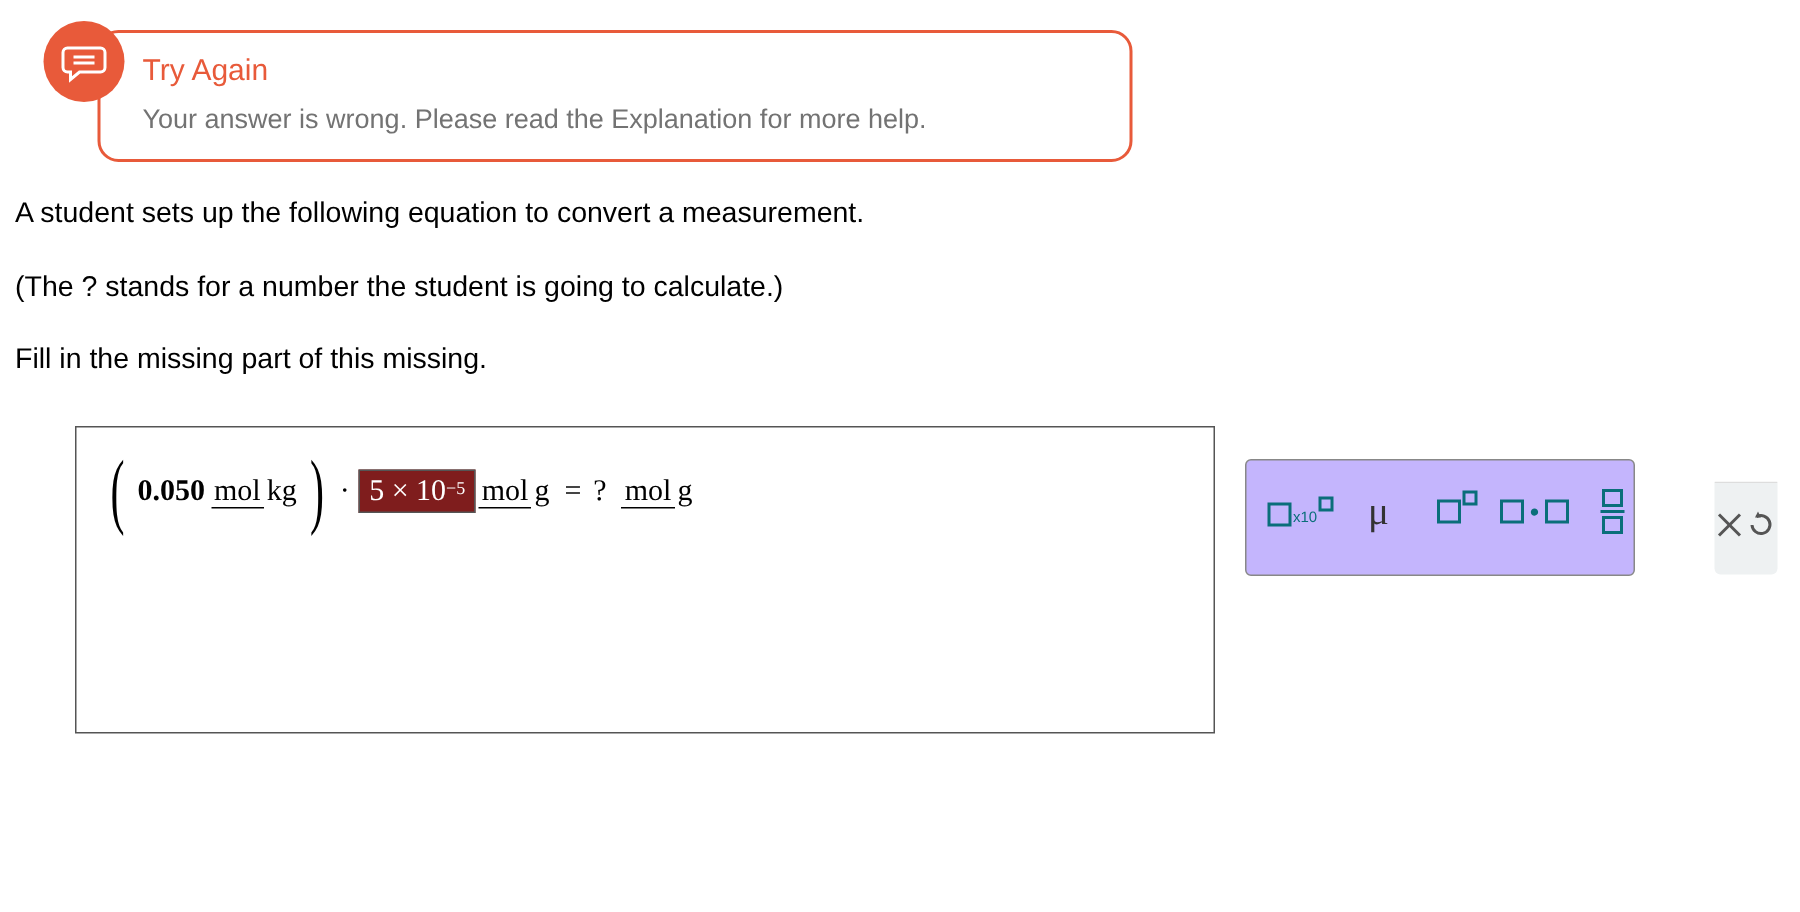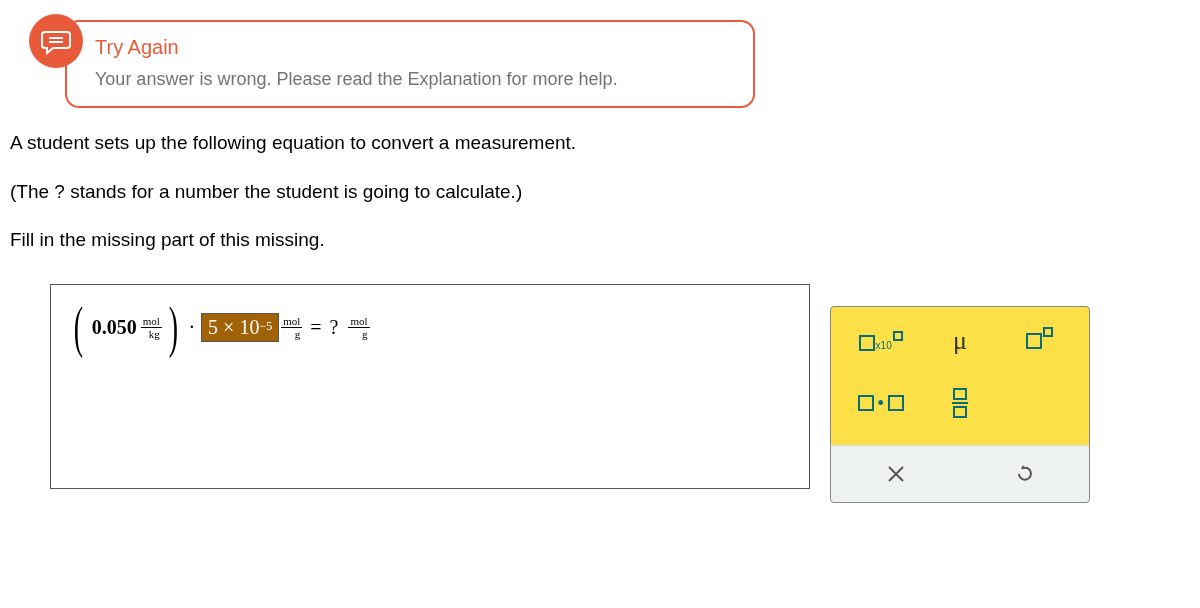--- a/index.html
+++ b/index.html
@@ -71,51 +71,51 @@
   .paren {
     font-size: 56px;
     font-weight: 100;
     line-height: 0.8;
     transform: scaleX(0.5);
     font-family: "Times New Roman", serif;
   }
   .num { padding: 0 2px; font-weight: bold; }
   .frac {
     display: inline-flex;
-    flex-direction: column;
-    align-items: flex-end;
-    font-size: 11px;
+    flex-direction: row;
+    align-items: flex-start;
+    font-size: 20px;
     line-height: 1.1;
     vertical-align: middle;
   }
   .frac .top { border-bottom: 1px solid #000; padding: 0 2px; }
   .frac .bot { padding: 0 2px; }
   .dot { padding: 0 4px; }
   .wrong-input {
-    background: #a16207;
+    background: #7f1d1d;
     color: #fff;
     border: 1px solid #555;
     padding: 2px 6px;
     font-family: "Times New Roman", serif;
     display: inline-flex;
     align-items: baseline;
   }
   .sup { font-size: 12px; vertical-align: super; position: relative; top: -4px; }
   .eq { padding: 0 6px; }
   .toolbox {
     position: absolute;
     left: 830px;
     top: 306px;
     width: 260px;
     border: 1px solid #888;
     border-radius: 4px;
-    background: #fde047;
+    background: #c4b5fd;
     padding: 14px 10px 0 10px;
     display: flex;
-    flex-direction: column;
+    flex-direction: row;
   }
   .tool-row {
     display: flex;
     justify-content: space-around;
     align-items: center;
     margin-bottom: 22px;
   }
   .tool-btn {
     width: 52px;
     height: 40px;

